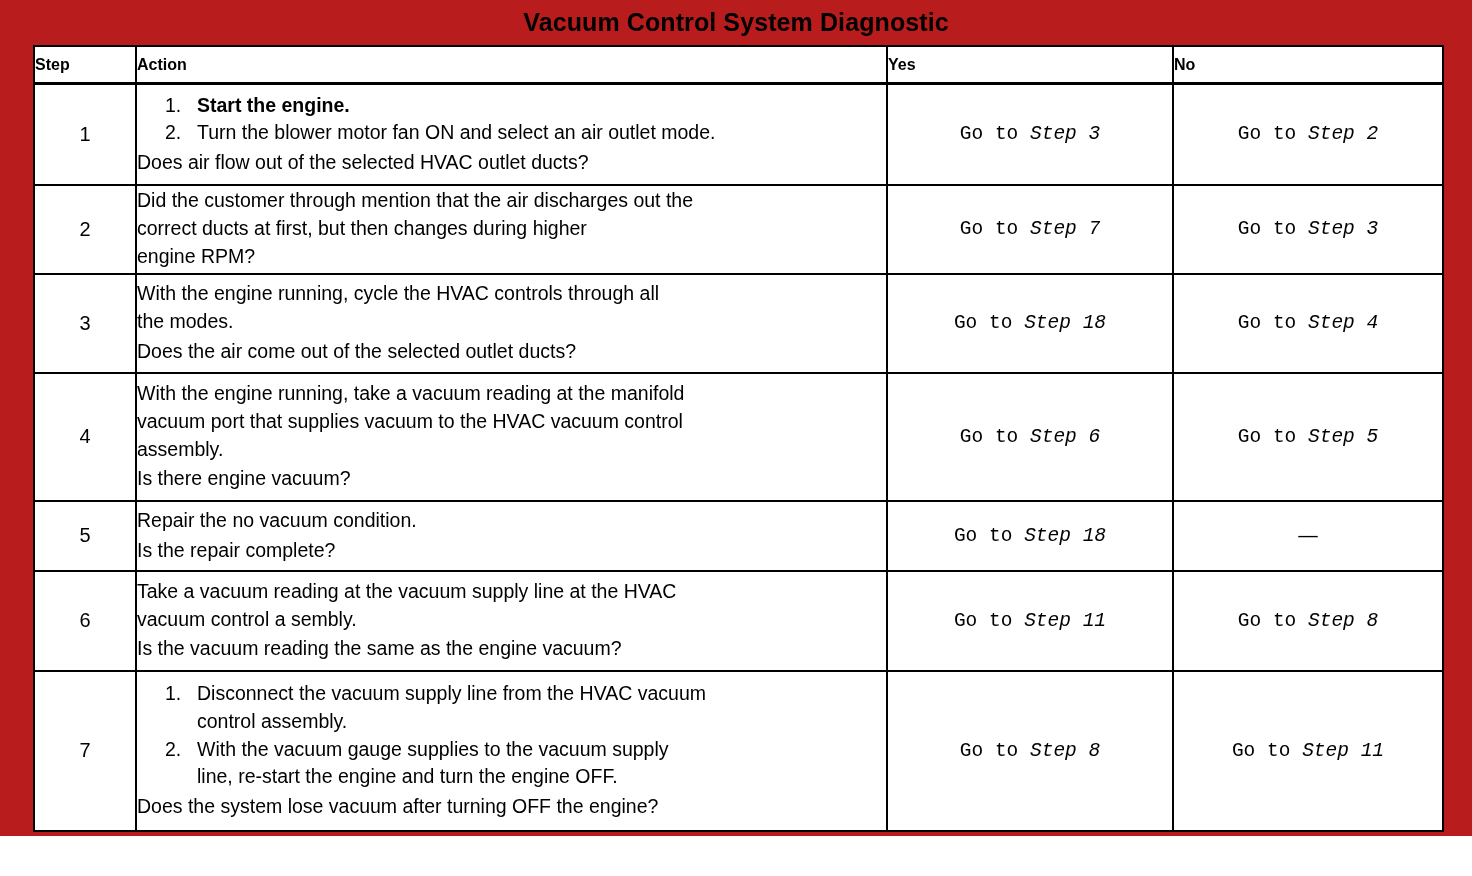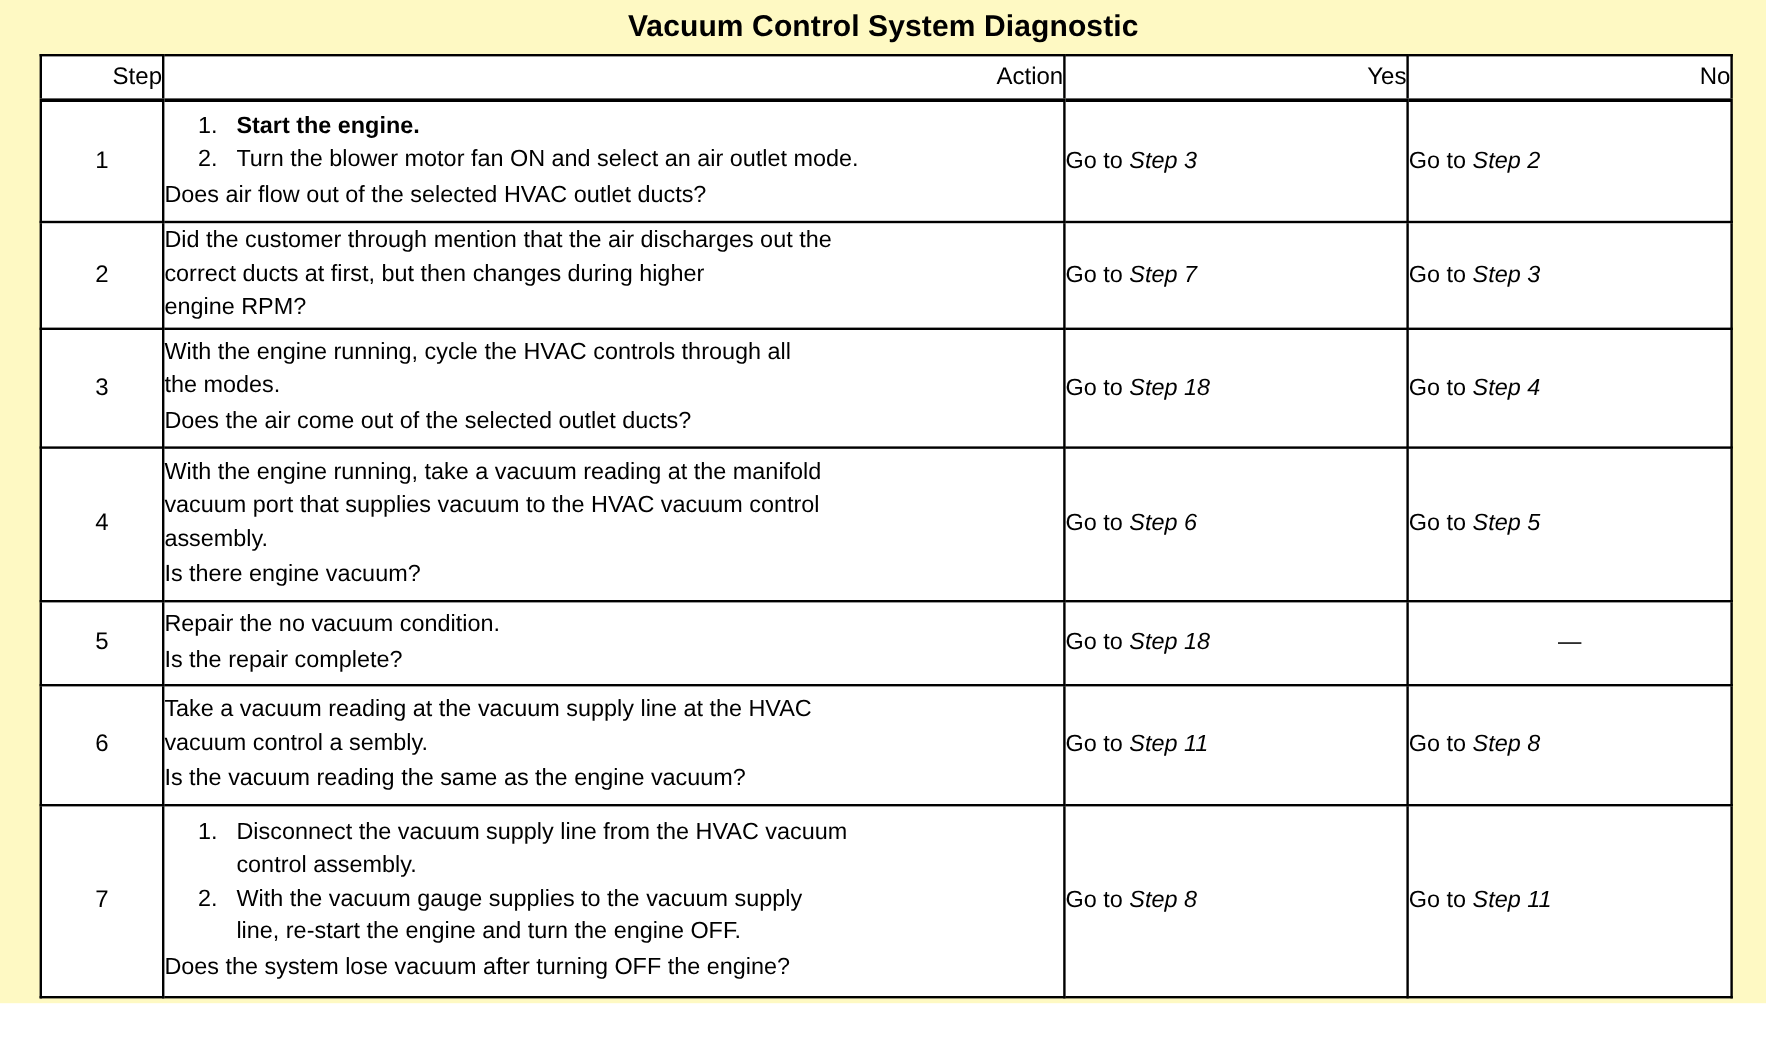--- a/index.html
+++ b/index.html
@@ -12,21 +12,21 @@
     height: 876px;
     font-family: "Liberation Sans", sans-serif;
     color: #000000;
     overflow: hidden;
   }
 
   .page {
     position: relative;
     width: 1472px;
     height: 836px;
-    background: #fef9c3;
+    background: #b91c1c;
   }
 
   
   .doc-title {
     position: absolute;
     left: 0;
     top: 8px;
     width: 1472px;
     text-align: center;
     font-size: 25px;
@@ -52,23 +52,23 @@
 
   
   col.c-step   { width: 102px; }
   col.c-action { width: 751px; }
   col.c-yes    { width: 286px; }
   col.c-no     { width: 270px; }
 
   
   .hdr th {
     height: 35px;
-    font-size: 20px;
-    font-weight: normal;
-    text-align: right;
+    font-size: 16px;
+    font-weight: bold;
+    text-align: left;
     vertical-align: middle;
     border-bottom-width: 3px;
   }
 
   
   .step-cell {
     text-align: center;
     vertical-align: middle;
     font-size: 20px;
     font-weight: normal;
@@ -99,23 +99,25 @@
   .num-item .num-text {
     flex: 1 1 auto;
   }
   .question-line {
     display: block;
     padding-top: 2px;
   }
 
   
   .answer-cell {
+    text-align: center;
     vertical-align: bottom;
     font-size: 19.5px;
     padding-bottom: 8px;
+    font-family: Liberation Mono, monospace;
   }
   .answer-cell .goto-prefix { font-style: normal; }
   .answer-cell .goto-target {
     font-style: italic;
     font-weight: normal;
   }
   .answer-dash {
     text-align: center;
     vertical-align: top;
     font-size: 19.5px;

